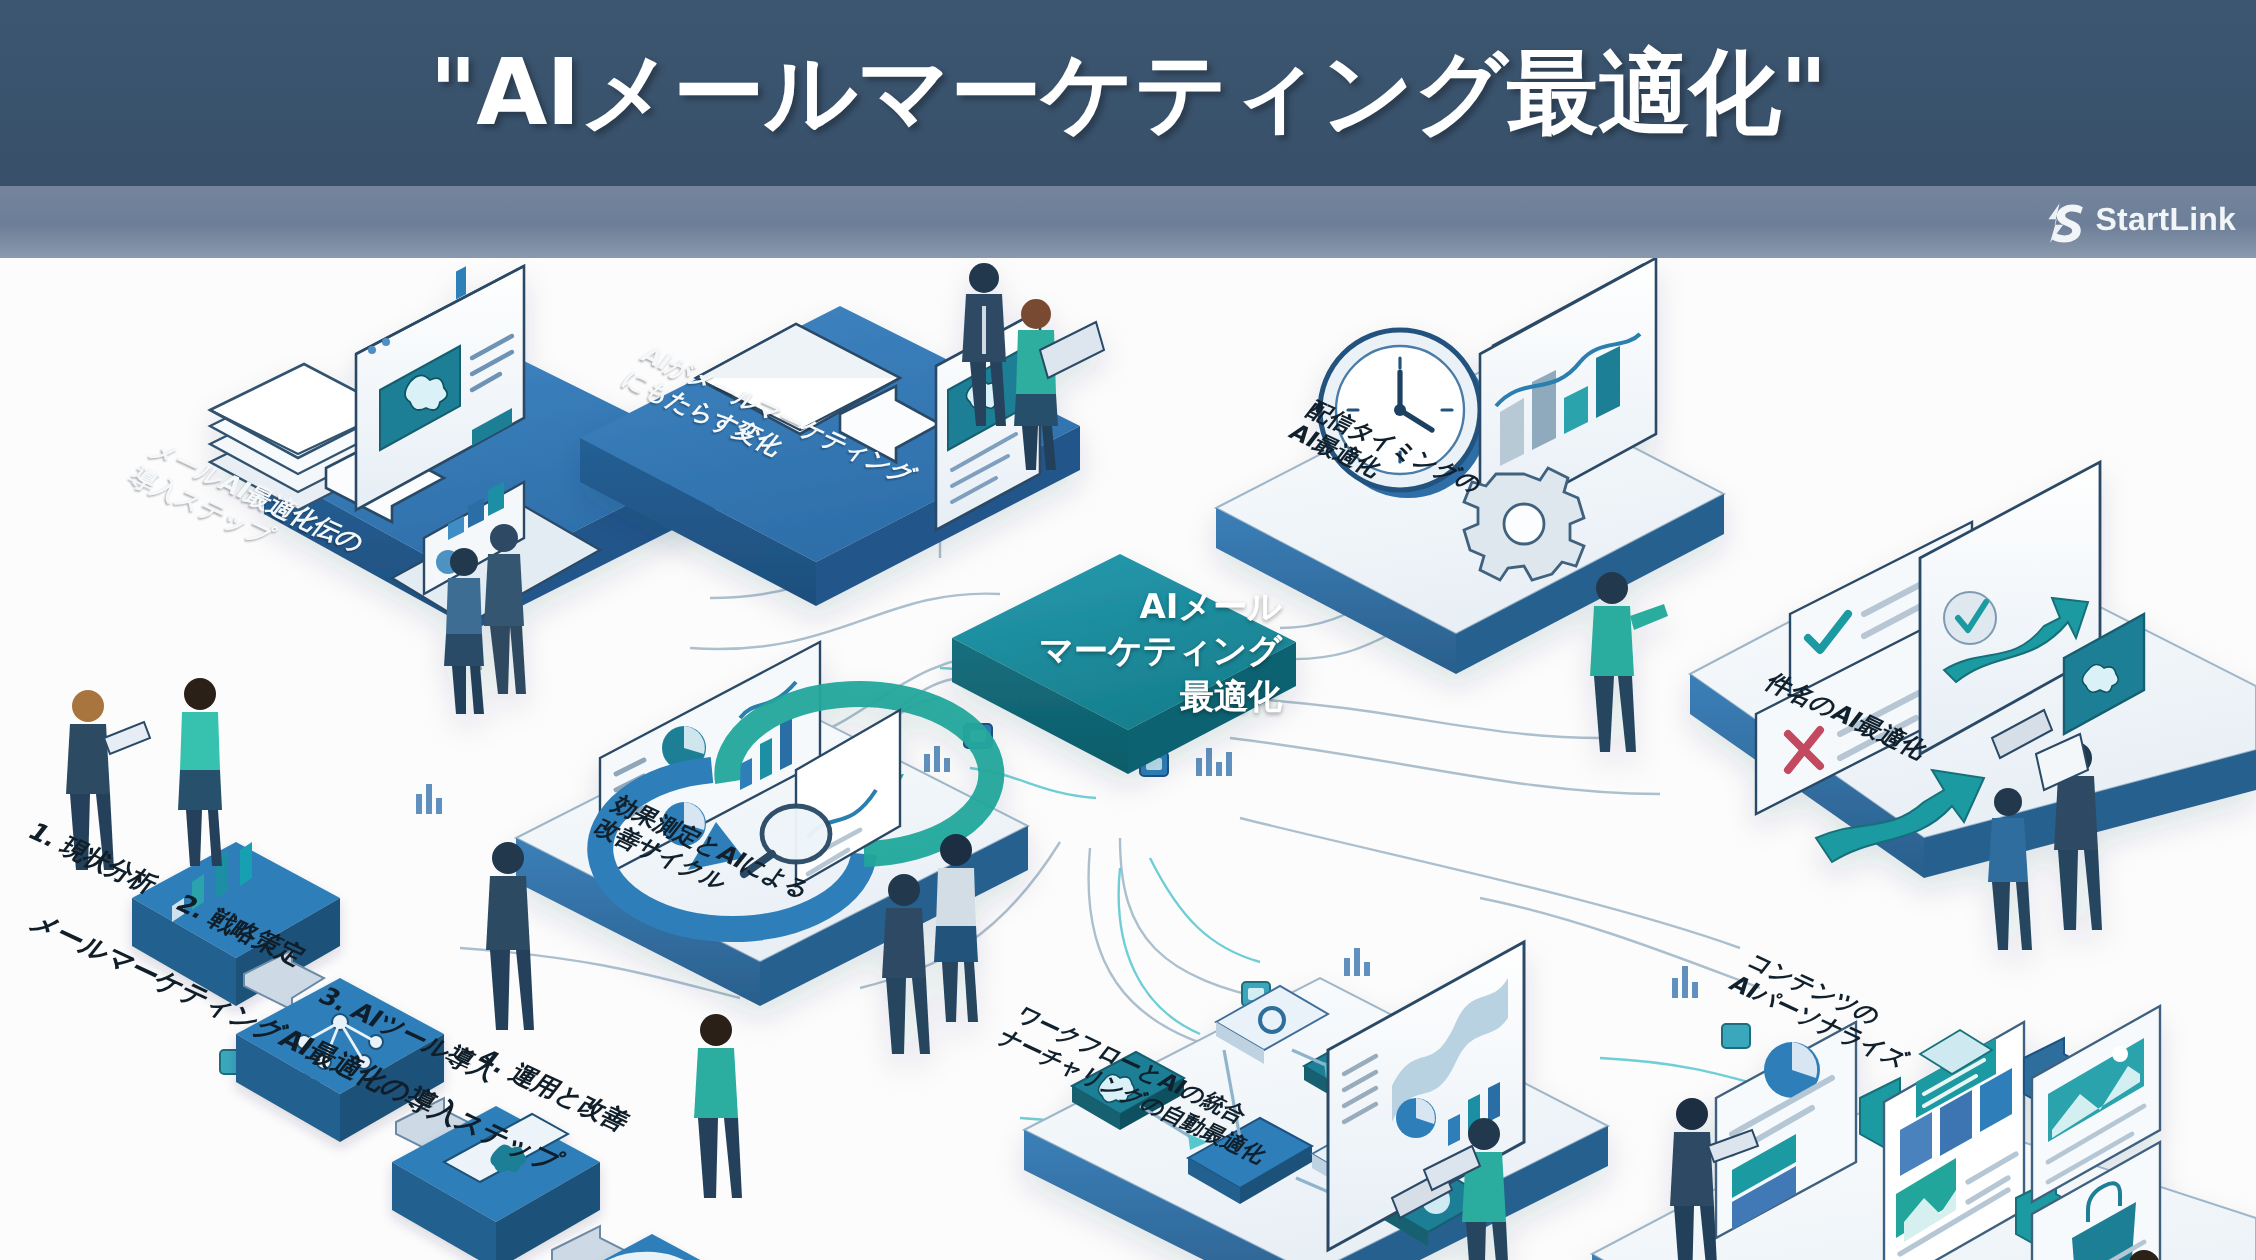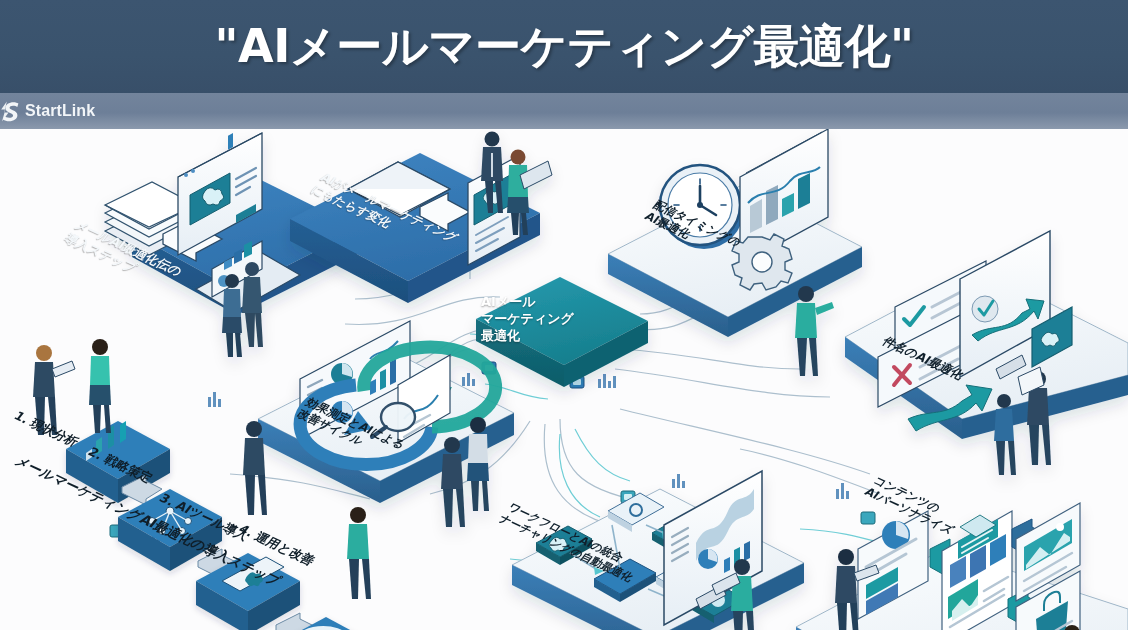--- a/index.html
+++ b/index.html
@@ -30,21 +30,21 @@
     font-weight: 700;
     letter-spacing: -0.5px;
     text-shadow: 2px 2px 3px rgba(0,0,0,0.30);
     white-space: nowrap;
     font-family: "DejaVu Sans", "Liberation Sans", sans-serif;
   }
   .sub-band {
     position: absolute; left: 0; top: 93px;
     width: 1128px; height: 36px;
     background: linear-gradient(180deg, #73849c 0%, #6d7f98 55%, #8b99ad 100%);
-    display: flex; align-items: center; justify-content: flex-start;
+    display: flex; align-items: center; justify-content: flex-end;
   }
   .brand {
     display: flex; align-items: center; gap: 6px;
     margin-right: 10px;
   }
   .brand-mark { display: block; }
   .brand-name {
     color: #f2f5f8;
     font-size: 16px; font-weight: 700;
     letter-spacing: 0.1px;
@@ -68,23 +68,23 @@
     pointer-events: none;
     font-family: "DejaVu Sans", "Liberation Sans", sans-serif;
   }
   .lbl-white { color: #f4f8fb; text-shadow: 0 1px 1px rgba(0,0,0,.30); }
   .lbl-dark  { color: #10202c; }
 
   .center-label {
     position: absolute;
     color: #ffffff;
     font-weight: 700;
-    font-size: 13px;
+    font-size: 17px;
     line-height: 1.32;
-    text-align: left;
+    text-align: right;
     text-shadow: 0 1px 2px rgba(0,0,0,.35);
     white-space: pre;
     pointer-events: none;
     font-family: "DejaVu Sans", "Liberation Sans", sans-serif;
   }
   .step-label {
     position: absolute;
     color: #0f1e29;
     font-weight: 700;
     font-size: 12.5px;

